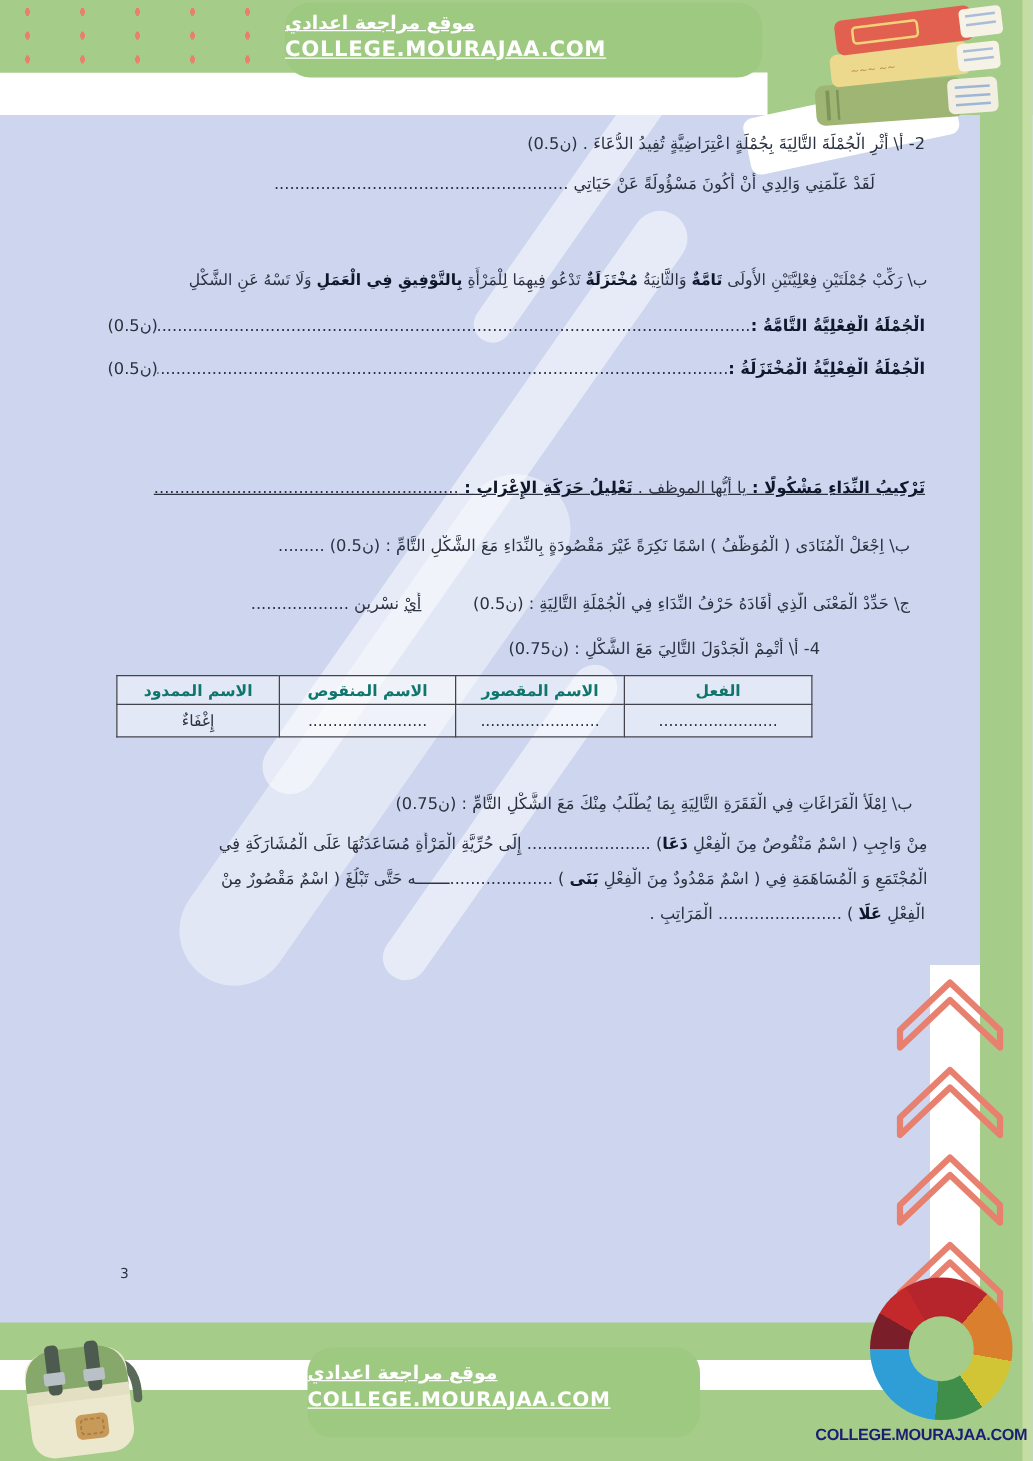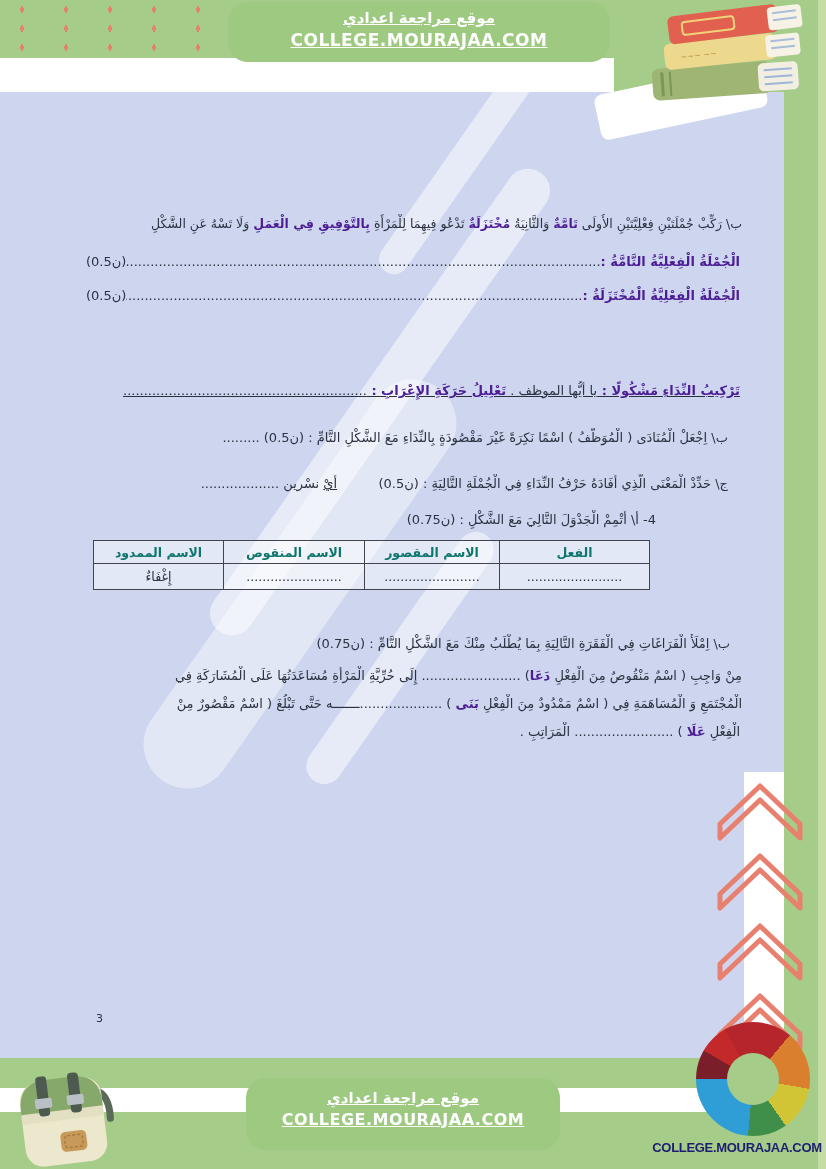--- a/index.html
+++ b/index.html
@@ -14,21 +14,21 @@
     background-image:radial-gradient(ellipse 2.6px 4.6px at 50% 50%, #e8806f 68%, transparent 72%);
     background-size:44px 19px;}
   .white-band-top{position:absolute;left:0;top:58px;width:614px;height:34px;background:#fff;z-index:2;}
   .white-slant{position:absolute;left:596px;top:78px;width:170px;height:46px;background:#fff;
     transform:rotate(-12deg);z-index:2;border-radius:8px;}
   .strip-right{position:absolute;left:784px;top:0;width:42px;height:1169px;z-index:4;}
   .strip-right-light{position:absolute;left:818px;top:0;width:8px;height:1169px;background:#c3dda2;z-index:5;}
   .band-bottom{position:absolute;left:0;top:1058px;width:826px;height:111px;z-index:4;}
   .white-band-bottom{position:absolute;left:0;top:1088px;width:752px;height:24px;background:#fff;z-index:4;}
   
-  .banner{position:absolute;background:#9ec980;border-radius:20px;text-align:center;color:#fff;z-index:6;}
+  .banner{position:absolute;background:#9ec980;border-radius:20px;text-align:left;color:#fff;z-index:6;}
   .banner-top{left:228px;top:2px;width:382px;height:60px;padding-top:6px;box-sizing:border-box;}
   .banner-bottom{left:246px;top:1078px;width:314px;height:72px;padding-top:10px;box-sizing:border-box;}
   .banner .l1{font-size:15px;font-weight:bold;text-decoration:underline;line-height:20px;}
   .banner .l2{font-size:17px;font-weight:bold;text-decoration:underline;letter-spacing:.5px;line-height:24px;}
   .banner-bottom .l2{font-size:16px;}
   
   .chevron-strip{position:absolute;left:744px;top:772px;width:40px;height:292px;background:#fff;z-index:4;}
   .chevrons{position:absolute;left:712px;top:780px;z-index:6;}
   
   .books{position:absolute;left:640px;top:4px;z-index:6;}
@@ -38,21 +38,21 @@
     background:conic-gradient(from -30deg,#b5252b 0 70deg,#d97f2e 70deg 130deg,#d2c535 130deg 175deg,
       #3f8f4a 175deg 215deg,#2f9ed6 215deg 300deg,#7a1f2a 300deg 330deg,#c3292b 330deg 360deg);}
   .ring::after{content:"";position:absolute;left:31px;top:31px;width:52px;height:52px;border-radius:50%;
     background:#a5cc89;}
   .ring-caption{position:absolute;left:648px;top:1140px;width:178px;text-align:center;z-index:8;
     font-family:"Liberation Sans",sans-serif;font-weight:bold;font-size:13px;color:#1d1d72;letter-spacing:-0.3px;}
   
   .line{position:absolute;right:86px;left:86px;white-space:nowrap;overflow:hidden;direction:rtl;
         text-align:right;font-size:13px;line-height:20px;z-index:3;}
   .flexline{display:flex;align-items:baseline;}
-  .bd{font-weight:bold;color:#4c1d95;}
+  .bd{font-weight:bold;color:#0f172a;}
   .und{text-decoration:underline;}
   .leader{flex:1 1 auto;overflow:hidden;white-space:nowrap;}
   .pts{flex:0 0 auto;}
   .page-num{position:absolute;left:96px;top:1012px;font-size:11px;z-index:3;}
   
   table.morph{position:absolute;left:93px;top:540px;width:556px;border-collapse:collapse;direction:rtl;
     z-index:3;table-layout:fixed;background:rgba(255,255,255,.45);}
   table.morph th,table.morph td{border:1.6px solid #43434e;text-align:center;padding:1px 3px;
     font-size:12.5px;overflow:hidden;white-space:nowrap;}
   table.morph th{font-weight:bold;height:20px;color:#0f766e;}
@@ -115,20 +115,22 @@
     <svg width="100" height="285" viewBox="0 0 100 285">
       <g fill="none" stroke="#e8806f" stroke-width="5" stroke-linejoin="round">
         <path d="M8,44 L48,6 L88,44 L88,58 L48,20 L8,58 Z"></path>
         <path d="M8,114 L48,76 L88,114 L88,128 L48,90 L8,128 Z"></path>
         <path d="M8,184 L48,146 L88,184 L88,198 L48,160 L8,198 Z"></path>
         <path d="M8,254 L48,216 L88,254 L88,268 L48,230 L8,268 Z"></path>
       </g>
     </svg>
   </div>
 
+  <div class="line" style="top:106px;"><span>2- أ\ أَثْرِ الْجُمْلَةَ التَّالِيَةَ بِجُمْلَةٍ اعْتِرَاضِيَّةٍ تُفِيدُ الدُّعَاءَ . </span><span dir="ltr">(0.5ن)</span></div>
+  <div class="line" style="top:138px;right:126px;left:168px;"><span>لَقَدْ عَلَّمَنِي وَالِدِي أَنْ أَكُونَ مَسْؤُولَةً عَنْ حَيَاتِي </span><span>.........................................................</span></div>
 
   <div class="line" style="top:214px;right:84px;font-size:12.5px;"><span>ب\ رَكِّبْ جُمْلَتَيْنِ فِعْلِيَّتَيْنِ الأُولَى </span><span class="bd">تَامَّةٌ</span><span> وَالثَّانِيَةُ </span><span class="bd">مُخْتَزَلَةٌ</span><span> تَدْعُو فِيهِمَا لِلْمَرْأَةِ </span><span class="bd">بِالتَّوْفِيقِ فِي الْعَمَلِ</span><span> وَلَا تَسْهُ عَنِ الشَّكْلِ</span></div>
 
   <div class="line flexline" style="top:252px;">
     <span class="bd" style="flex:0 0 auto;">الْجُمْلَةُ الْفِعْلِيَّةُ التَّامَّةُ : </span>
     <span class="leader">........................................................................................................................</span>
     <span class="pts" dir="ltr">(0.5ن)</span>
   </div>
   <div class="line flexline" style="top:286px;">
     <span class="bd" style="flex:0 0 auto;">الْجُمْلَةُ الْفِعْلِيَّةُ الْمُخْتَزَلَةُ : </span>

